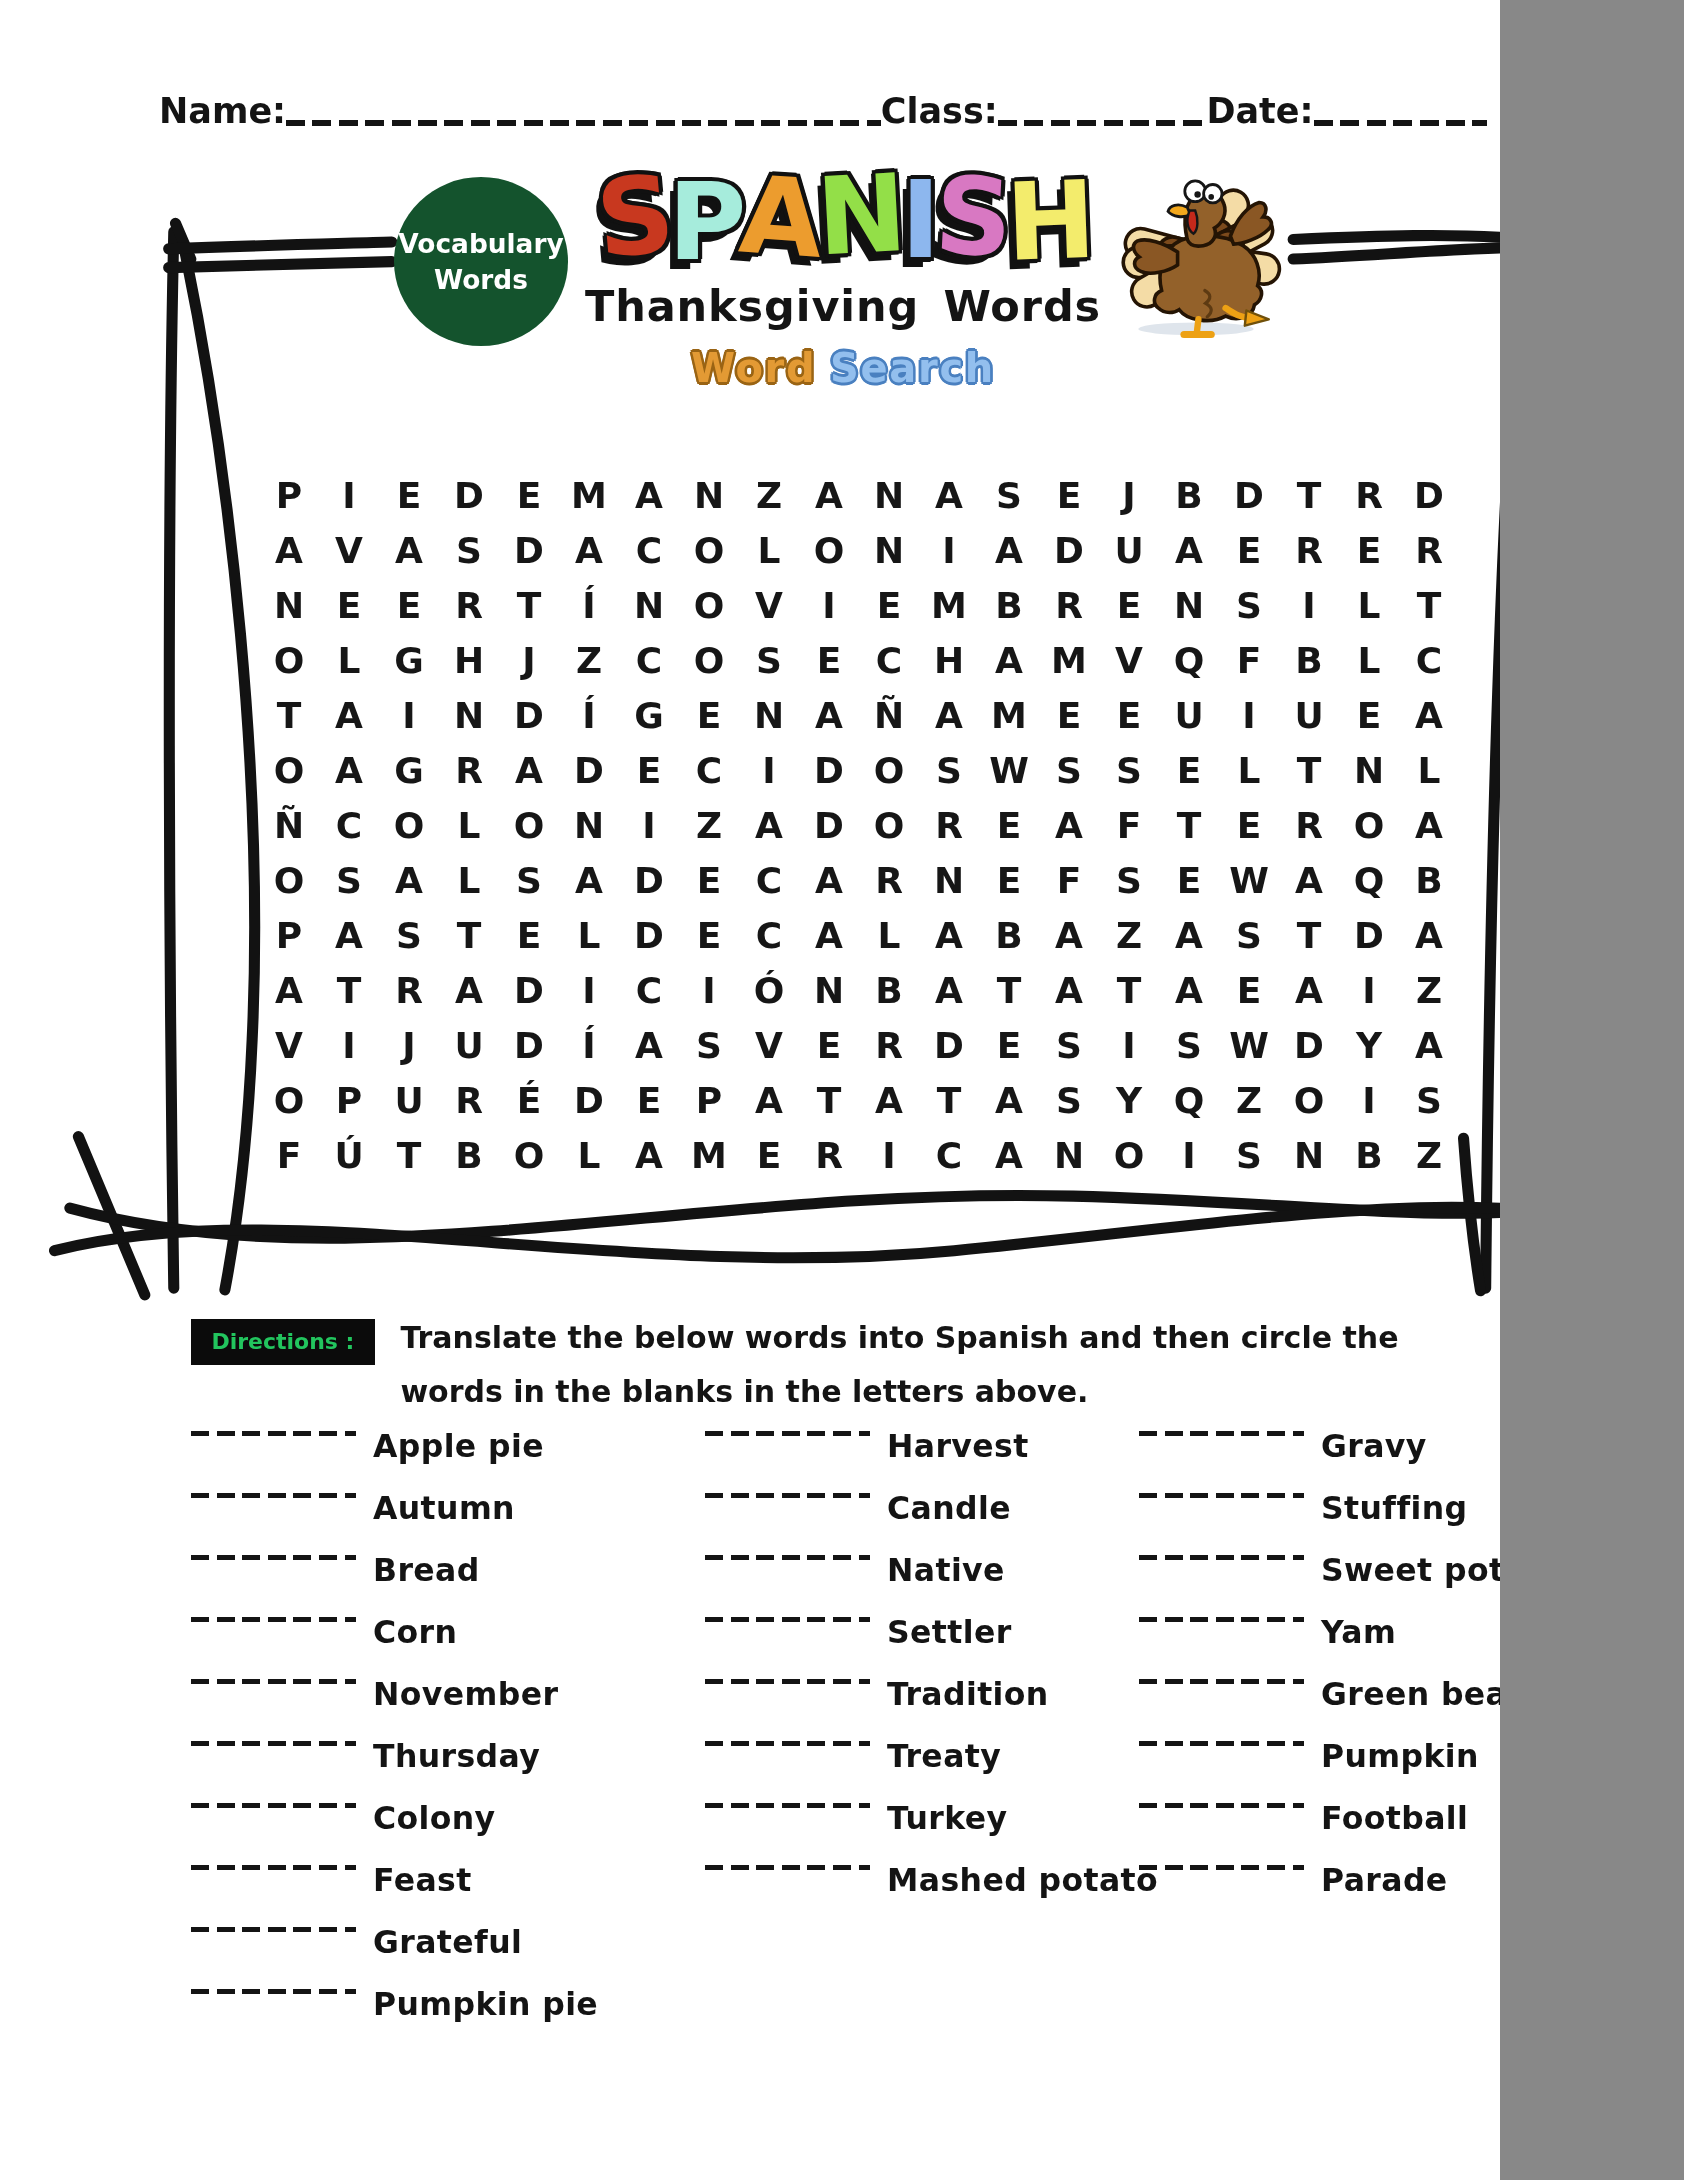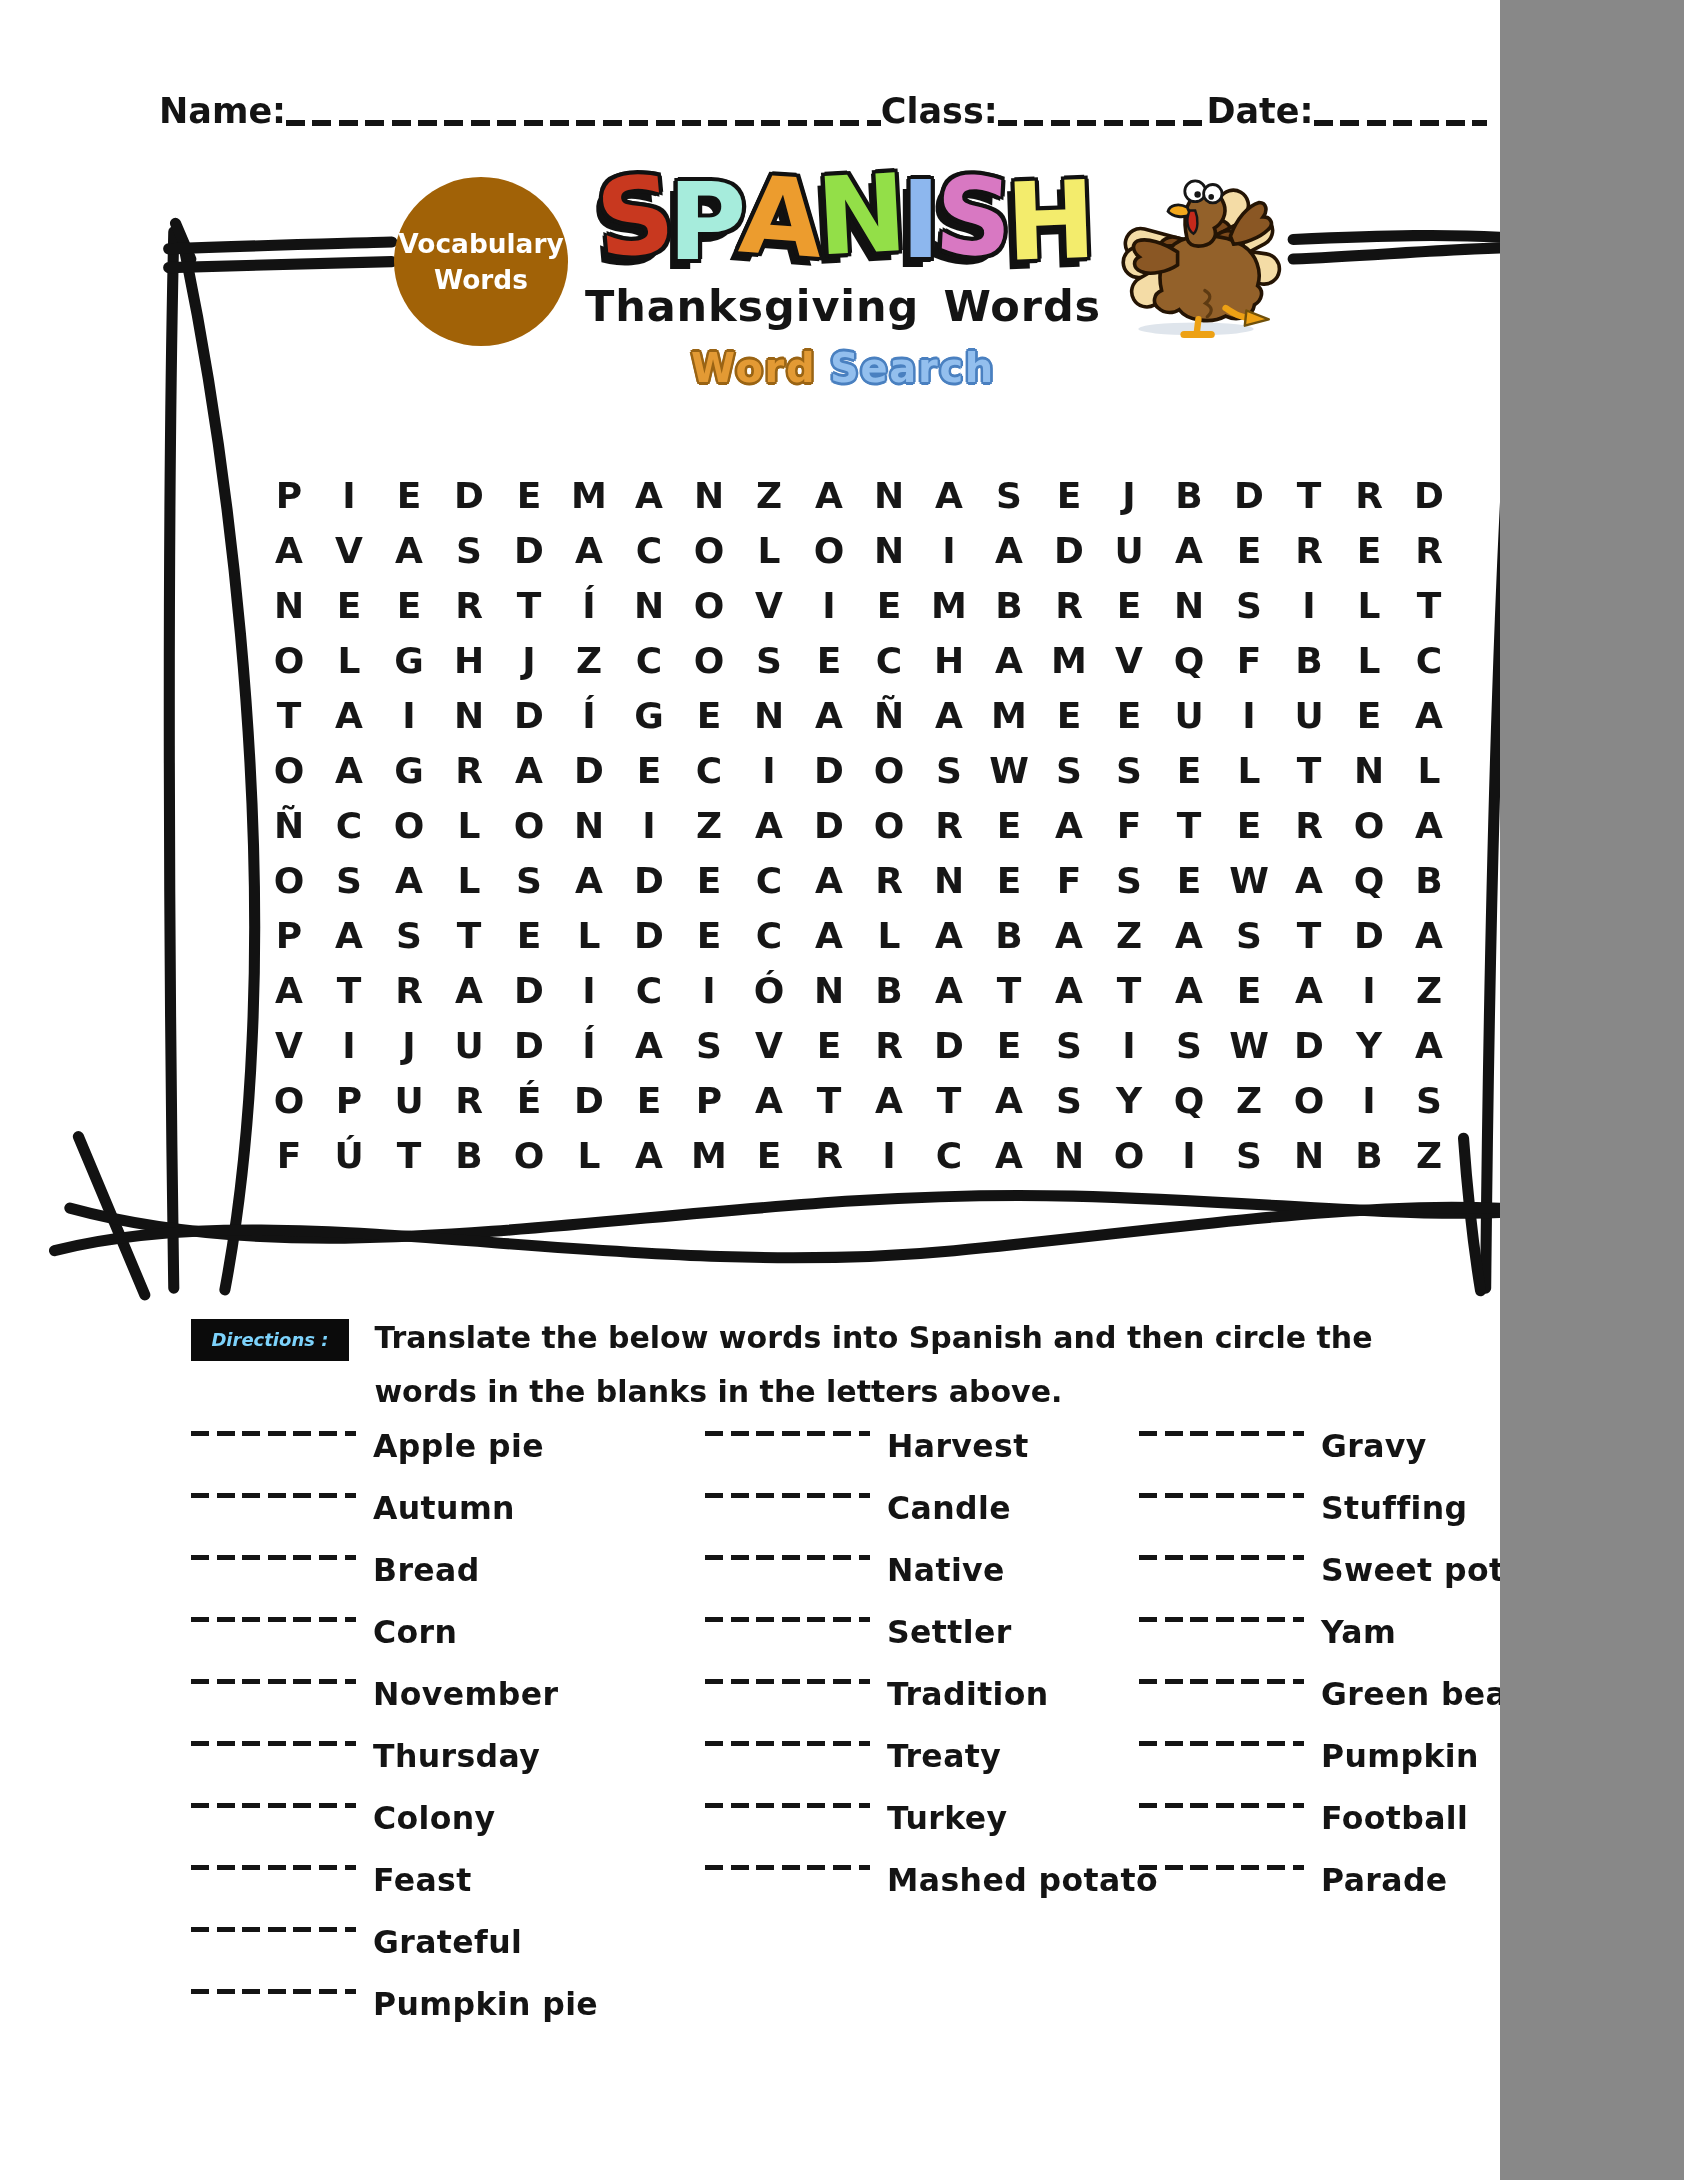--- a/index.html
+++ b/index.html
@@ -12,21 +12,21 @@
   .dashline{height:6px;margin-bottom:2.6px;background:repeating-linear-gradient(90deg,#141414 0 19px,transparent 19px 26.4px);}
   .dash-name{width:624px;}
   .dash-class{width:219px;}
   .dash-date{width:182px;}
 
   
   .frame{position:absolute;left:0;top:0;}
 
   
   .badge{position:absolute;left:394px;top:177px;width:174px;height:169px;border-radius:50%;
-         background:#a16207;display:flex;flex-direction:column;justify-content:center;align-items:center;}
+         background:#14532d;display:flex;flex-direction:column;justify-content:center;align-items:center;}
   .badge div{color:#ffffff;font-size:26.4px;font-weight:bold;line-height:1.35;}
 
   
   .titleblock{position:absolute;left:562px;top:164px;width:562px;text-align:center;}
   .bigtitle{font-size:107px;font-weight:bold;line-height:1;letter-spacing:-6px;white-space:nowrap;}
   .tl{display:inline-block;
       text-shadow:4.3px 0 0 #111,-4.3px 0 0 #111,0 4.3px 0 #111,0 -4.3px 0 #111,
                   3.4px 3.4px 0 #111,-3.4px 3.4px 0 #111,3.4px -3.4px 0 #111,-3.4px -3.4px 0 #111,
                   -7.7px 9.4px 0 #111;}
   .tl:nth-child(1){transform:rotate(-5deg);}
@@ -44,22 +44,22 @@
   .turkey{position:absolute;left:1112px;top:170px;}
 
   
   .grid{position:absolute;left:259px;top:468px;display:grid;
         grid-template-columns:repeat(20,60px);grid-auto-rows:55px;}
   .cell{display:flex;align-items:center;justify-content:center;
         font-size:36px;font-weight:bold;color:#161616;}
 
   
   .directions{position:absolute;left:191px;top:1319px;display:flex;gap:25.6px;align-items:flex-start;}
-  .dirbox{background:#0b0b0b;color:#7dd3fc;font-size:18px;font-weight:bold;
-          padding:12px 20.4px;line-height:1;white-space:nowrap;font-style:italic;}
+  .dirbox{background:#0b0b0b;color:#22c55e;font-size:22px;font-weight:bold;
+          padding:12px 20.4px;line-height:1;white-space:nowrap;}
   .dirtext{font-size:30px;font-weight:bold;line-height:1.8;margin-top:-8.5px;white-space:nowrap;}
 
   
   .wcol{position:absolute;top:1431px;}
   .wcol1{left:191px;} .wcol2{left:705px;} .wcol3{left:1139px;}
   .wrow{display:flex;height:62px;}
   .blank{width:165px;height:5.1px;margin-bottom:8.5px;
          background:repeating-linear-gradient(90deg,#141414 0 18px,transparent 18px 25.6px);}
   .wlabel{margin-left:17px;font-size:31.5px;font-weight:bold;line-height:1;letter-spacing:0.4px;white-space:nowrap;}
 </style>

